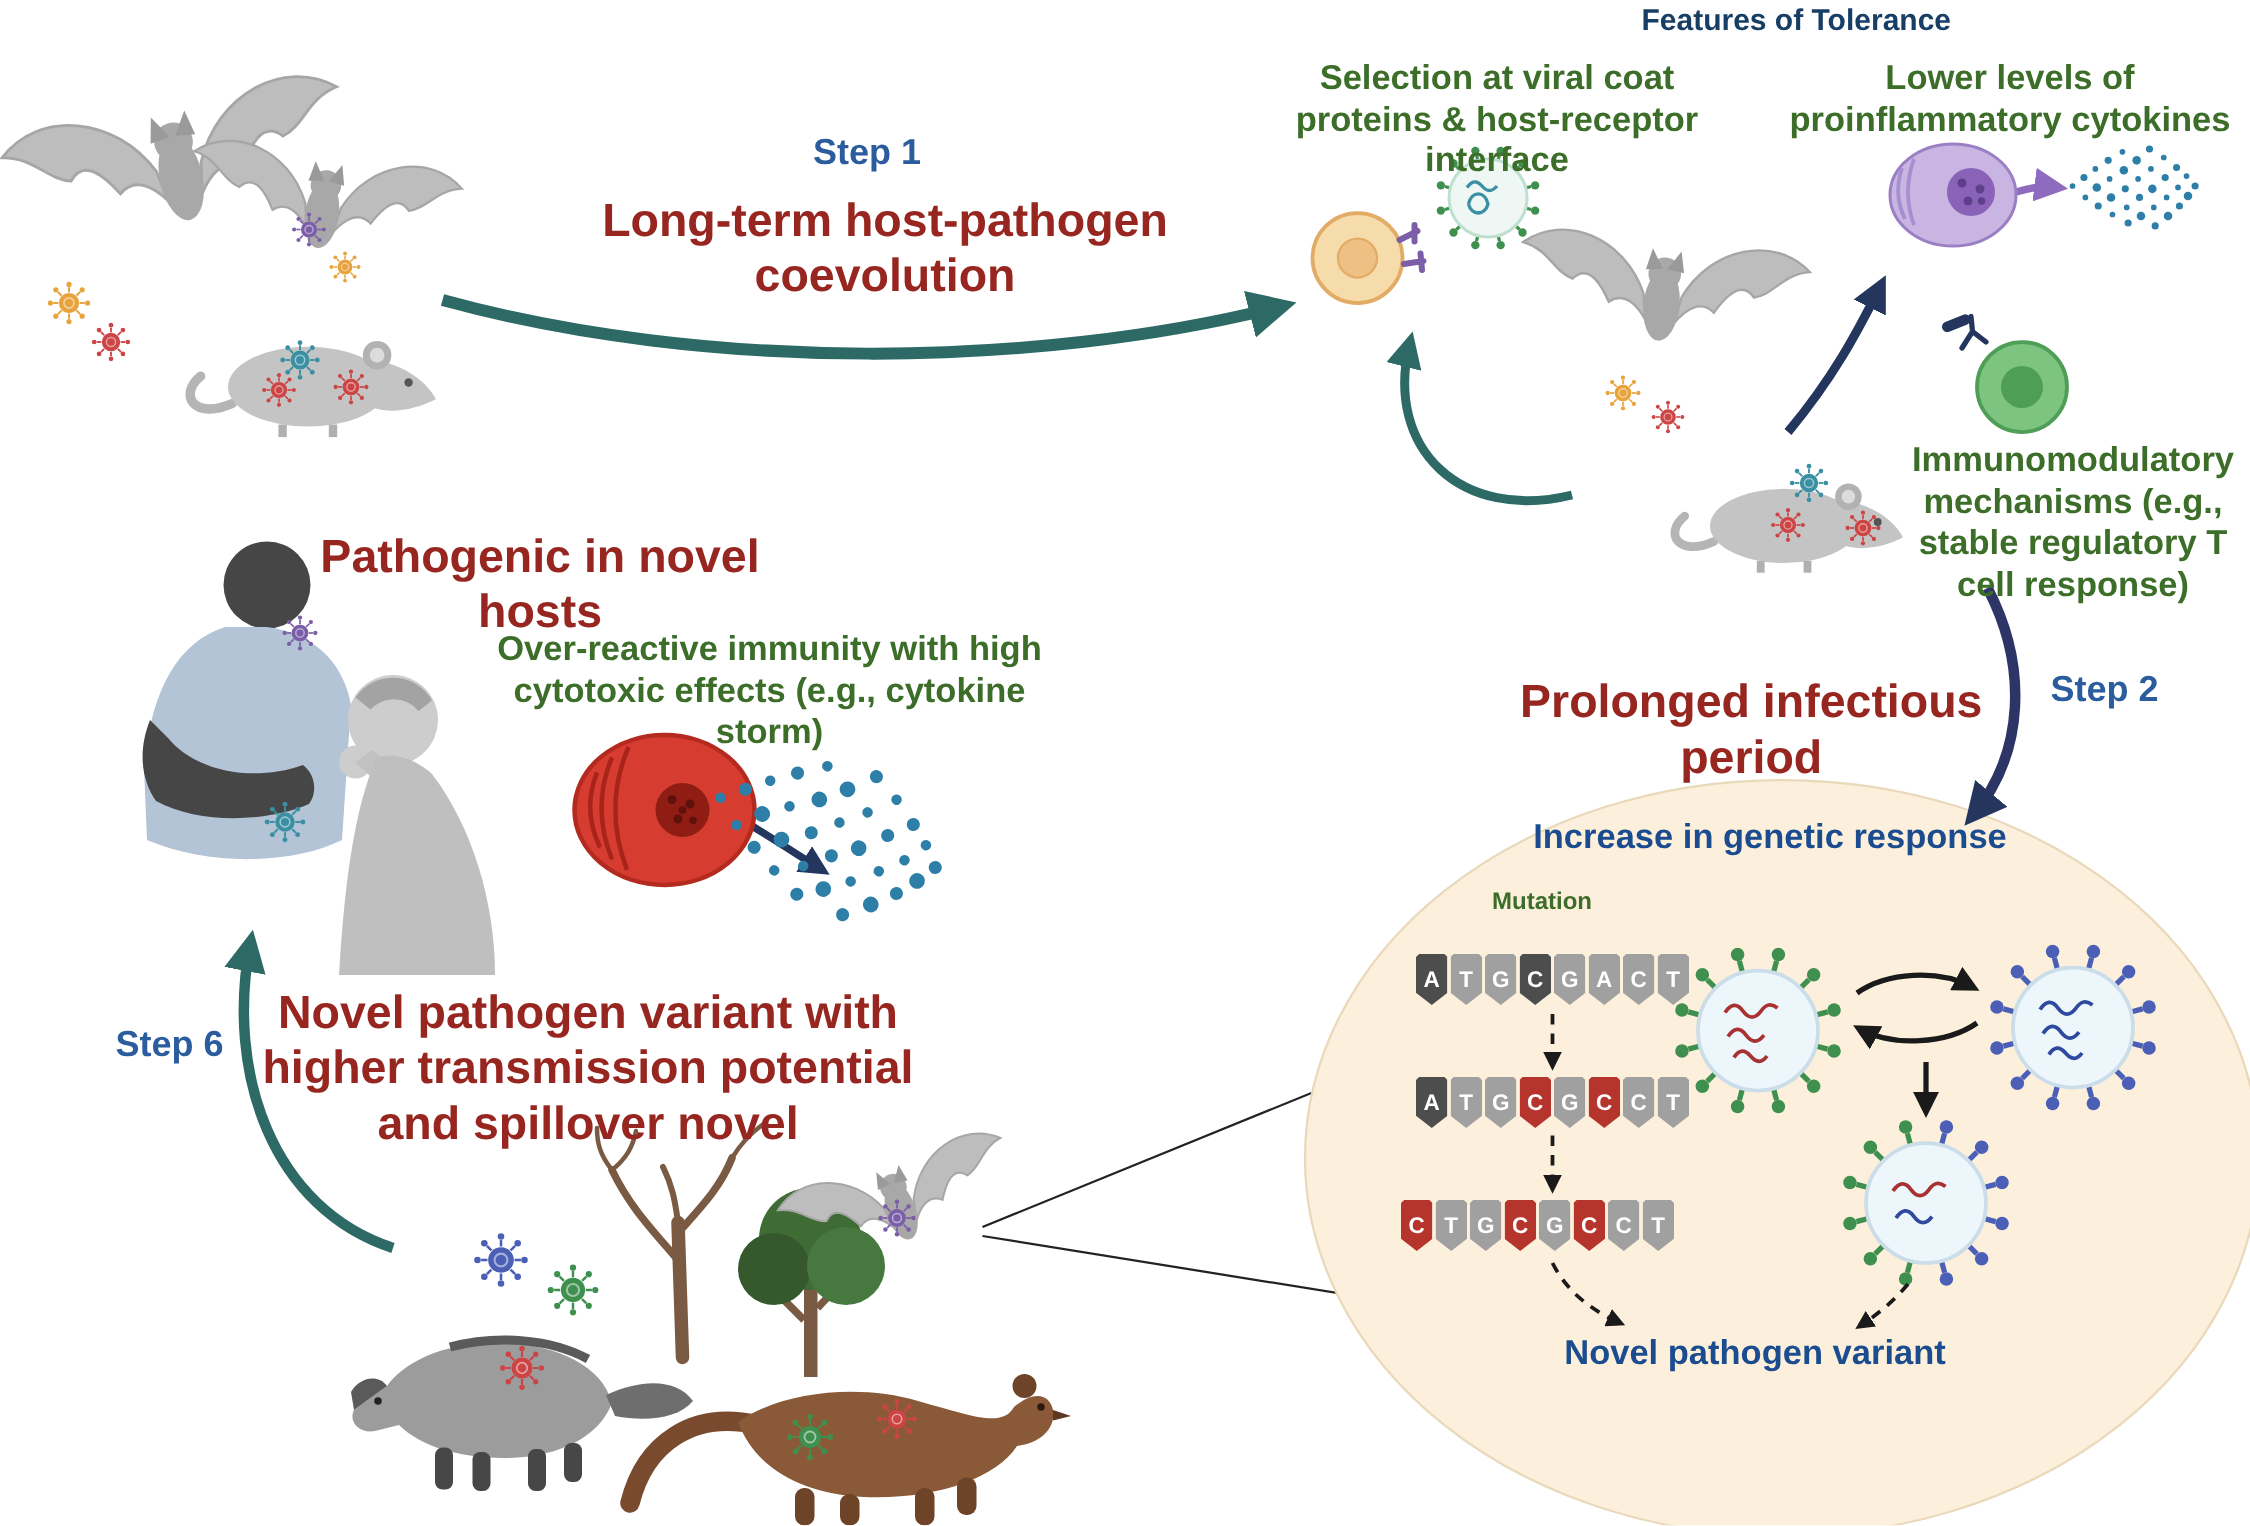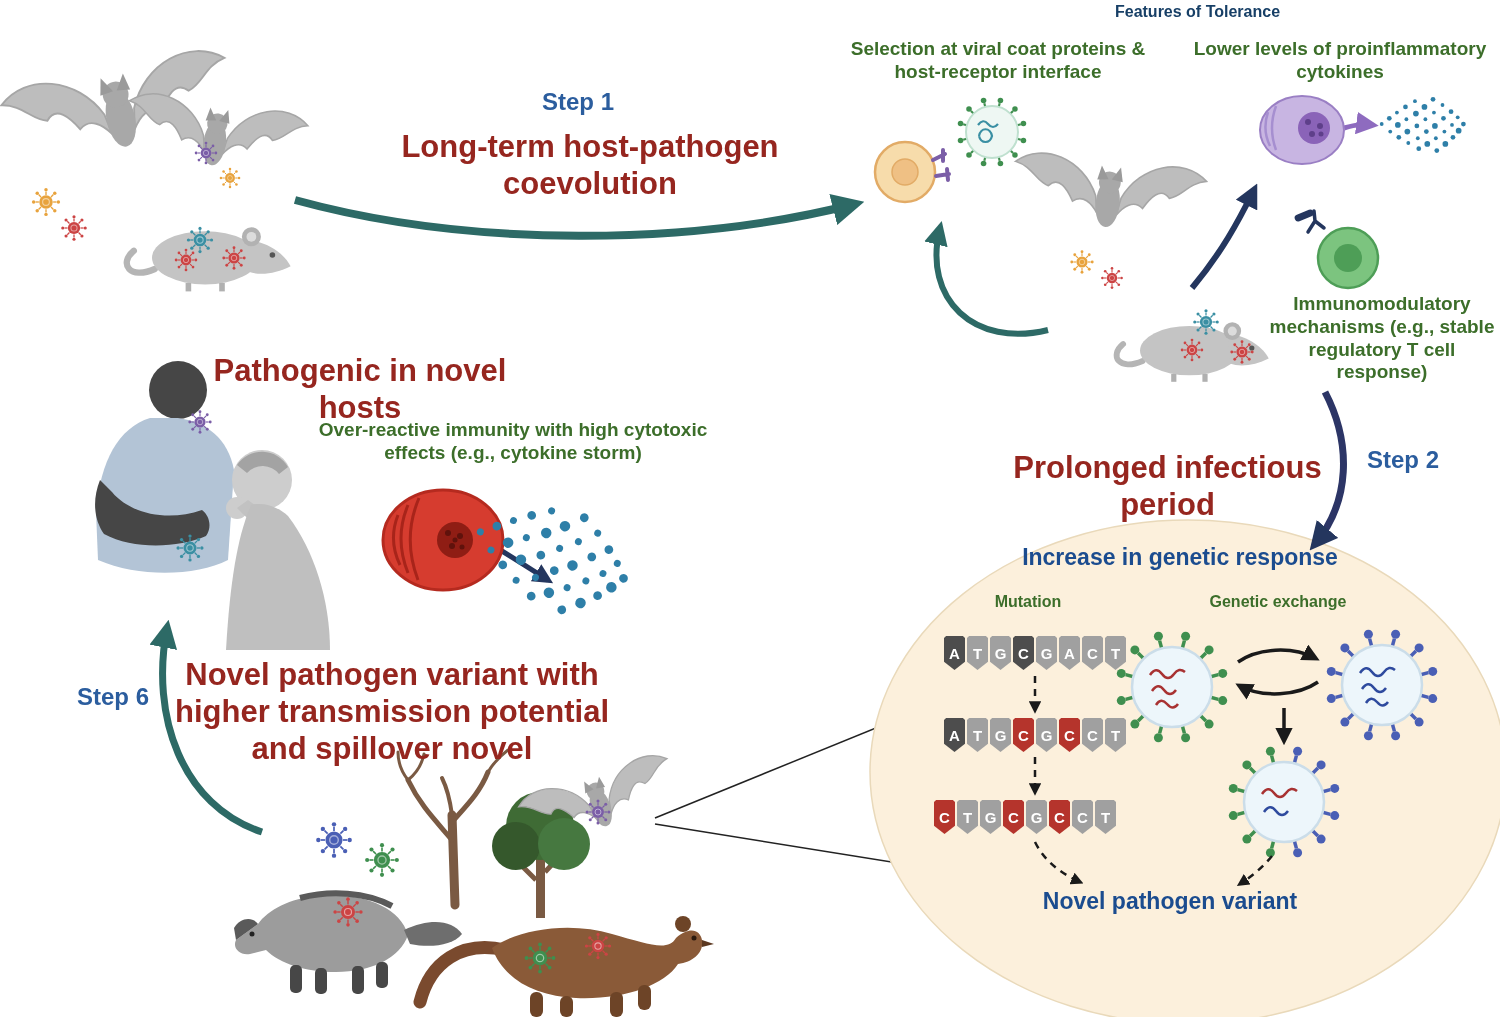--- a/index.html
+++ b/index.html
@@ -2,23 +2,23 @@
 <html><head>
 <meta charset="utf-8">
 <style>
   *{margin:0;padding:0;box-sizing:border-box}
   body{font-family:"Liberation Sans","DejaVu Sans",sans-serif;background:#ffffff}
   .canvas{position:relative;width:1500px;height:1017px;background:#ffffff;overflow:hidden}
   .art{position:absolute;left:0;top:0;width:1500px;height:1017px}
   .txt{position:absolute;font-weight:bold;text-align:center;line-height:1.2}
   .step-label{color:#2b5d9e;font-size:24px}
   .step-title{color:#96261f;font-size:31px}
-  .green-label{color:#3c6e2a;font-size:19px}
+  .green-label{color:#3c6e2a;font-size:23px}
   .green-label.lg{font-size:16px}
-  .navy-header{color:#173f66;font-size:16px}
+  .navy-header{color:#173f66;font-size:20px}
   .blue-label{color:#1b4c8f;font-size:23px}
   .dna-row{position:absolute;display:flex;gap:2px}
   .dna-block{width:21px;height:34px;display:flex;align-items:center;justify-content:center;
     font-size:15px;font-weight:bold;color:#ffffff;background:#a0a0a0;
     clip-path:polygon(0 6%,10% 0,90% 0,100% 6%,100% 76%,50% 100%,0 76%)}
   .dna-block[data-color="gray"]{background:#a0a0a0}
   .dna-block[data-color="dark"]{background:#4d4d4d}
   .dna-block[data-color="red"]{background:#b5342c}
 </style>
 </head>
@@ -373,21 +373,20 @@
 <div class="txt green-label" style="left:318px;top:419px;width:390px">Over-reactive immunity with high cytotoxic effects (e.g., cytokine storm)</div>
 
 <div class="txt step-title" style="left:1000px;top:449px;width:335px">Prolonged infectious period</div>
 <div class="txt step-label" style="left:1338px;top:446px;width:130px">Step 2</div>
 
 <div class="txt step-label" style="left:38px;top:683px;width:150px">Step 6</div>
 <div class="txt step-title" style="left:172px;top:656px;width:440px">Novel pathogen variant with higher transmission potential and  spillover novel</div>
 
 <div class="txt blue-label" style="left:1015px;top:544px;width:330px">Increase in genetic response</div>
 <div class="txt green-label lg" style="left:948px;top:592px;width:160px">Mutation</div>
-<div class="txt green-label lg" style="left:1158px;top:592px;width:240px">Genetic exchange</div>
 <div class="txt blue-label" style="left:1020px;top:888px;width:300px">Novel pathogen variant</div>
 
 <div class="dna-row" style="left:944px;top:636px">
   <span class="dna-block" data-color="dark">A</span>
   <span class="dna-block" data-color="gray">T</span>
   <span class="dna-block" data-color="gray">G</span>
   <span class="dna-block" data-color="dark">C</span>
   <span class="dna-block" data-color="gray">G</span>
   <span class="dna-block" data-color="gray">A</span>
   <span class="dna-block" data-color="gray">C</span>

